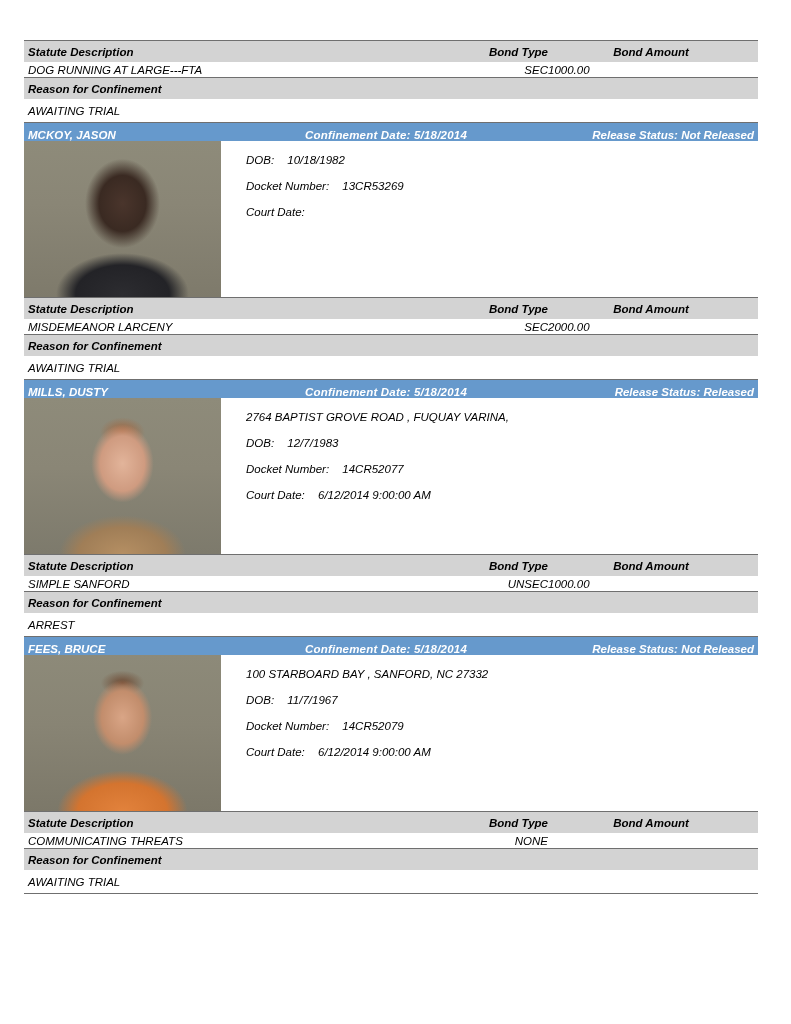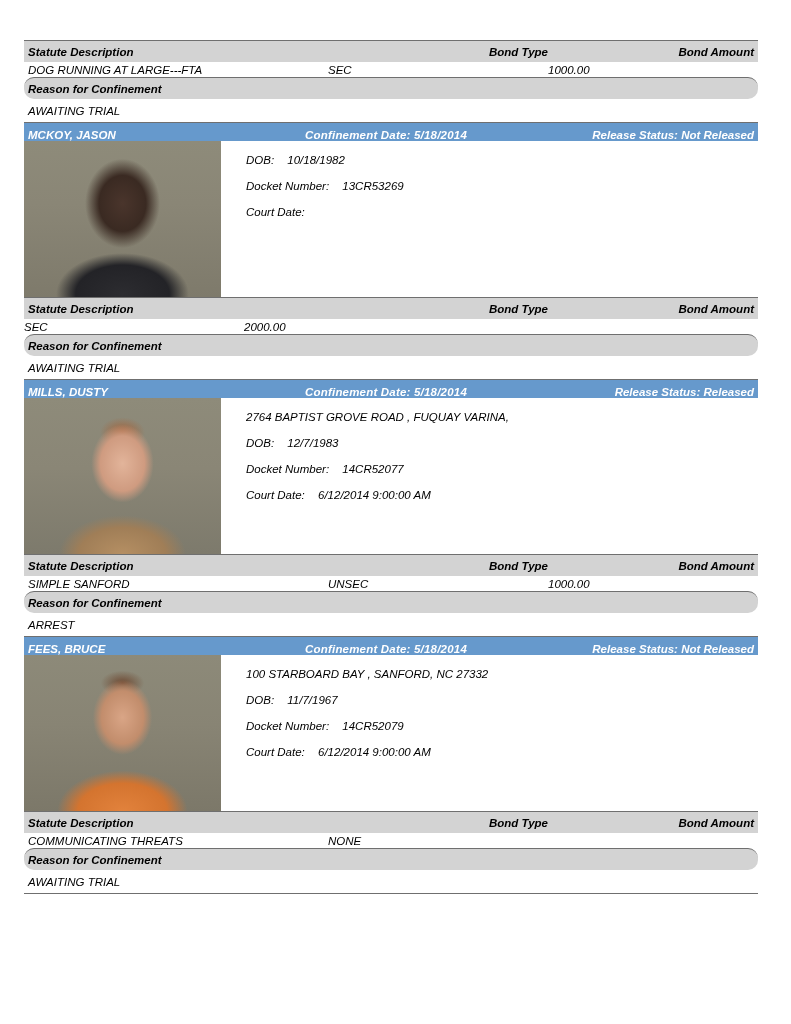--- a/index.html
+++ b/index.html
@@ -31,43 +31,42 @@
     display: flex;
     align-items: center;
     height: 21px;
     background: #d3d3d3;
     border-top: 1px solid #6f6f6f;
     font-size: 11.5px;
     font-weight: bold;
   }
   .cols-row .c1 { width: 300px; padding-left: 4px; }
   .cols-row .c2 { width: 220px; text-align: right; }
-  .cols-row .c3 { flex: 1; text-align: right; padding-right: 4px; }
+  .cols-row .c3 { flex: 1; text-align: center; padding-right: 4px; }
 
   .data-row {
     display: flex;
     align-items: center;
     height: 15px;
     font-size: 11.5px;
     background: #ffffff;
   }
   .data-row .c1 { width: 300px; padding-left: 4px; }
-  .data-row .c2 { width: 220px; text-align: left; }
+  .data-row .c2 { width: 220px; text-align: right; }
   .data-row .c3 { flex: 1; padding-right: 4px; }
 
   .reason-head {
     display: flex;
     align-items: center;
     height: 21px;
     background: #d3d3d3;
     border-top: 1px solid #6f6f6f;
     font-size: 11.5px;
     font-weight: bold;
     padding-left: 4px;
-    border-radius: 10px;
   }
   .reason-val {
     display: flex;
     align-items: center;
     height: 23px;
     font-size: 11.5px;
     padding-left: 4px;
     background: #ffffff;
   }
 
@@ -187,20 +186,21 @@
           <span class="val"></span>
         </div>
       </div>
     </div>
     <div class="cols-row">
       <div class="c1">Statute Description</div>
       <div class="c2">Bond Type</div>
       <div class="c3">Bond Amount</div>
     </div>
     <div class="data-row">
+      <div class="c1">MISDEMEANOR LARCENY</div>
       <div class="c2">SEC</div>
       <div class="c3">2000.00</div>
     </div>
     <div class="reason-head">Reason for Confinement</div>
     <div class="reason-val">AWAITING TRIAL</div>
 
     <div class="person-bar">
       <div class="pname">MILLS, DUSTY</div>
       <div class="pconf">Confinement Date:  5/18/2014</div>
       <div class="prel">Release Status: Released</div>

